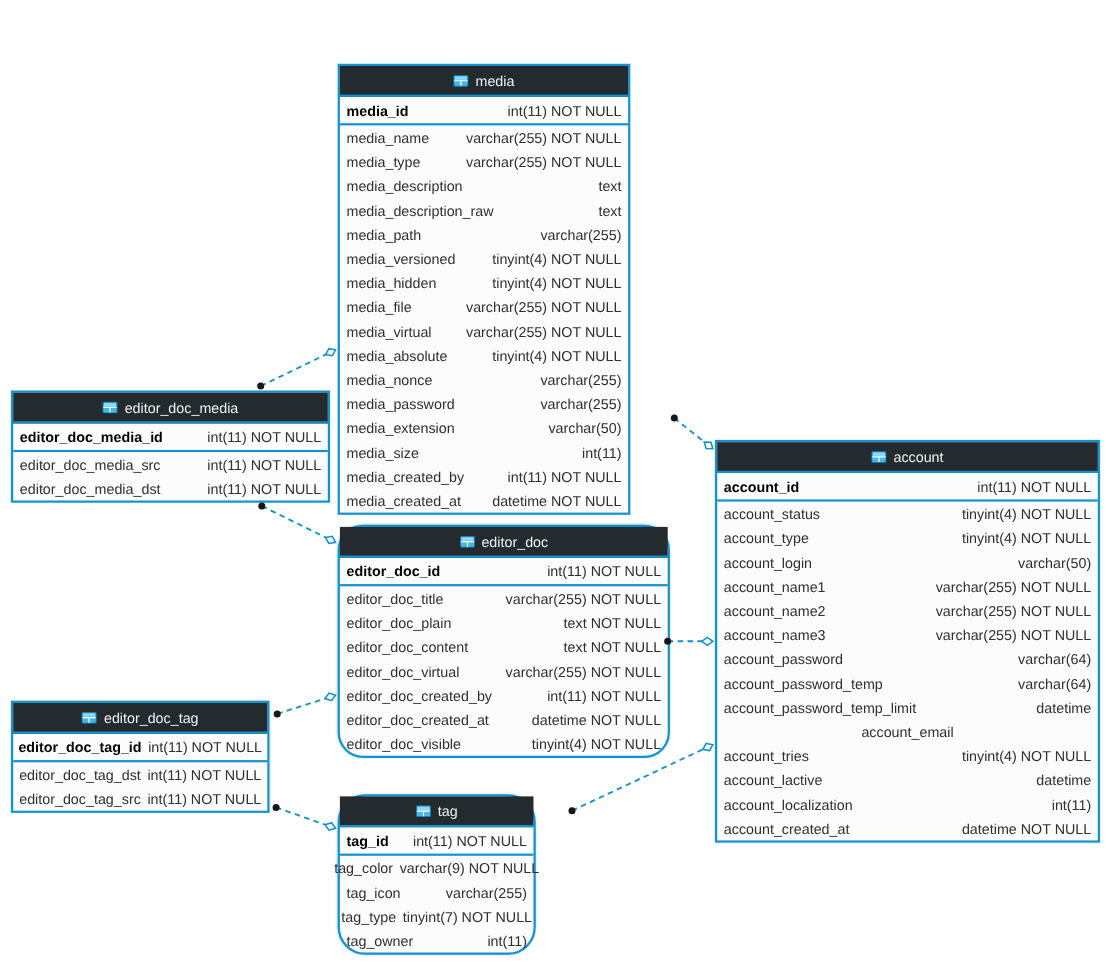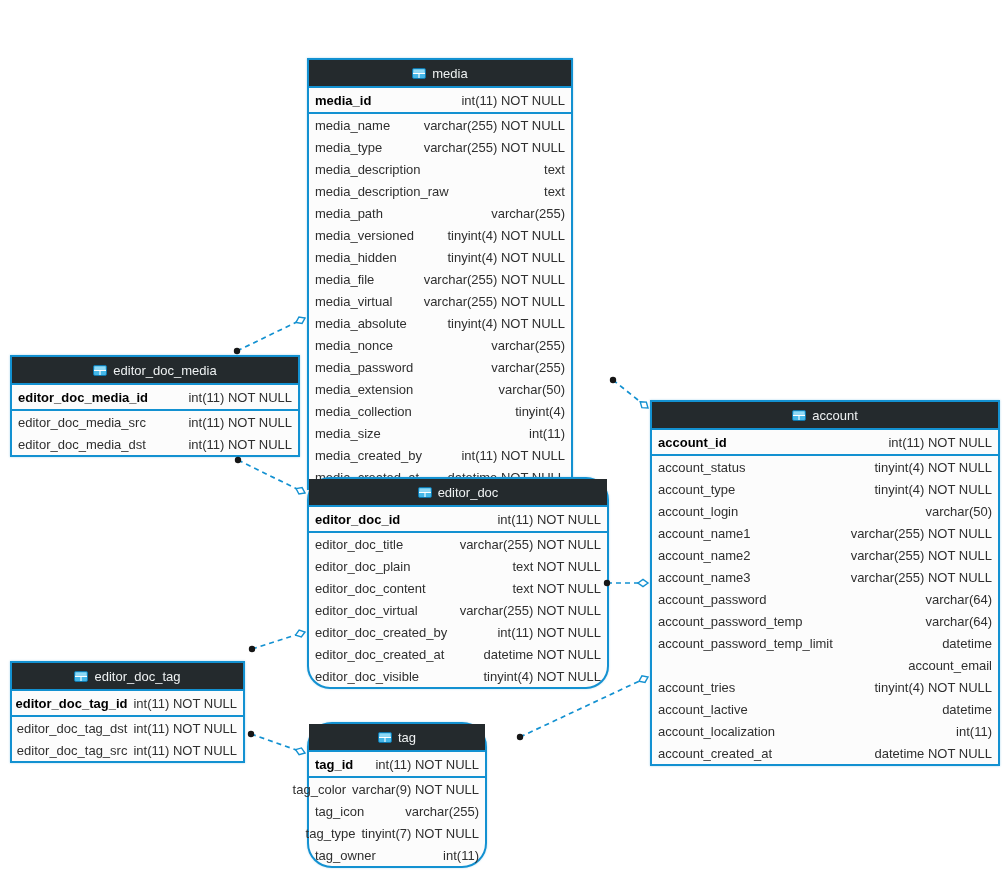--- a/index.html
+++ b/index.html
@@ -40,21 +40,21 @@
     justify-content: center;
     gap: 6px;
     color: #eef1f2;
     font-size: 13px;
   }
   .tbl-icon { display: inline-flex; align-items: center; }
   .row {
     height: 22px;
     display: flex;
     align-items: center;
-    justify-content: flex-end;
+    justify-content: center;
     gap: 6px;
     padding: 0 6px;
     font-size: 13px;
     color: #2f2f2f;
     white-space: nowrap;
     box-sizing: border-box;
   }
   .pk-row {
     height: 26px;
     border-bottom: 2px solid #1391d1;
@@ -133,24 +133,20 @@
   </div>
           <div class="row">
     <span class="col-name">media_password</span>
     <span class="col-type">varchar(255)</span>
   </div>
           <div class="row">
     <span class="col-name">media_extension</span>
     <span class="col-type">varchar(50)</span>
   </div>
           <div class="row">
-    <span class="col-name">media_collection</span>
-    <span class="col-type">tinyint(4)</span>
-  </div>
-          <div class="row">
     <span class="col-name">media_size</span>
     <span class="col-type">int(11)</span>
   </div>
           <div class="row">
     <span class="col-name">media_created_by</span>
     <span class="col-type">int(11) NOT NULL</span>
   </div>
           <div class="row">
     <span class="col-name">media_created_at</span>
     <span class="col-type">datetime NOT NULL</span>
@@ -222,21 +218,21 @@
           <div class="row">
     <span class="col-name">editor_doc_created_at</span>
     <span class="col-type">datetime NOT NULL</span>
   </div>
           <div class="row">
     <span class="col-name">editor_doc_visible</span>
     <span class="col-type">tinyint(4) NOT NULL</span>
   </div>
         </div>
   </div>
-      <div class="db-table" style="left: 10px; top: 637px; width: 235px; margin-top: 24px;">
+      <div class="db-table" style="left: 10px; top: 637px; width: 235px;">
     <div class="table-header">
       <span class="tbl-icon">
         <svg width="14" height="11" viewBox="0 0 14 11">
           <rect x="0.5" y="0.5" width="13" height="10" rx="1.4" fill="#45b7e8" stroke="#0e76ab"></rect>
           <rect x="1.5" y="1.5" width="11" height="3" fill="#8fd9f6"></rect>
           <path d="M1 5.4 H13 M7 5.4 V10" stroke="#ffffff" stroke-width="1.1" fill="none"></path>
         </svg>
       </span>
       <span class="tbl-title">editor_doc_tag</span>
     </div>

